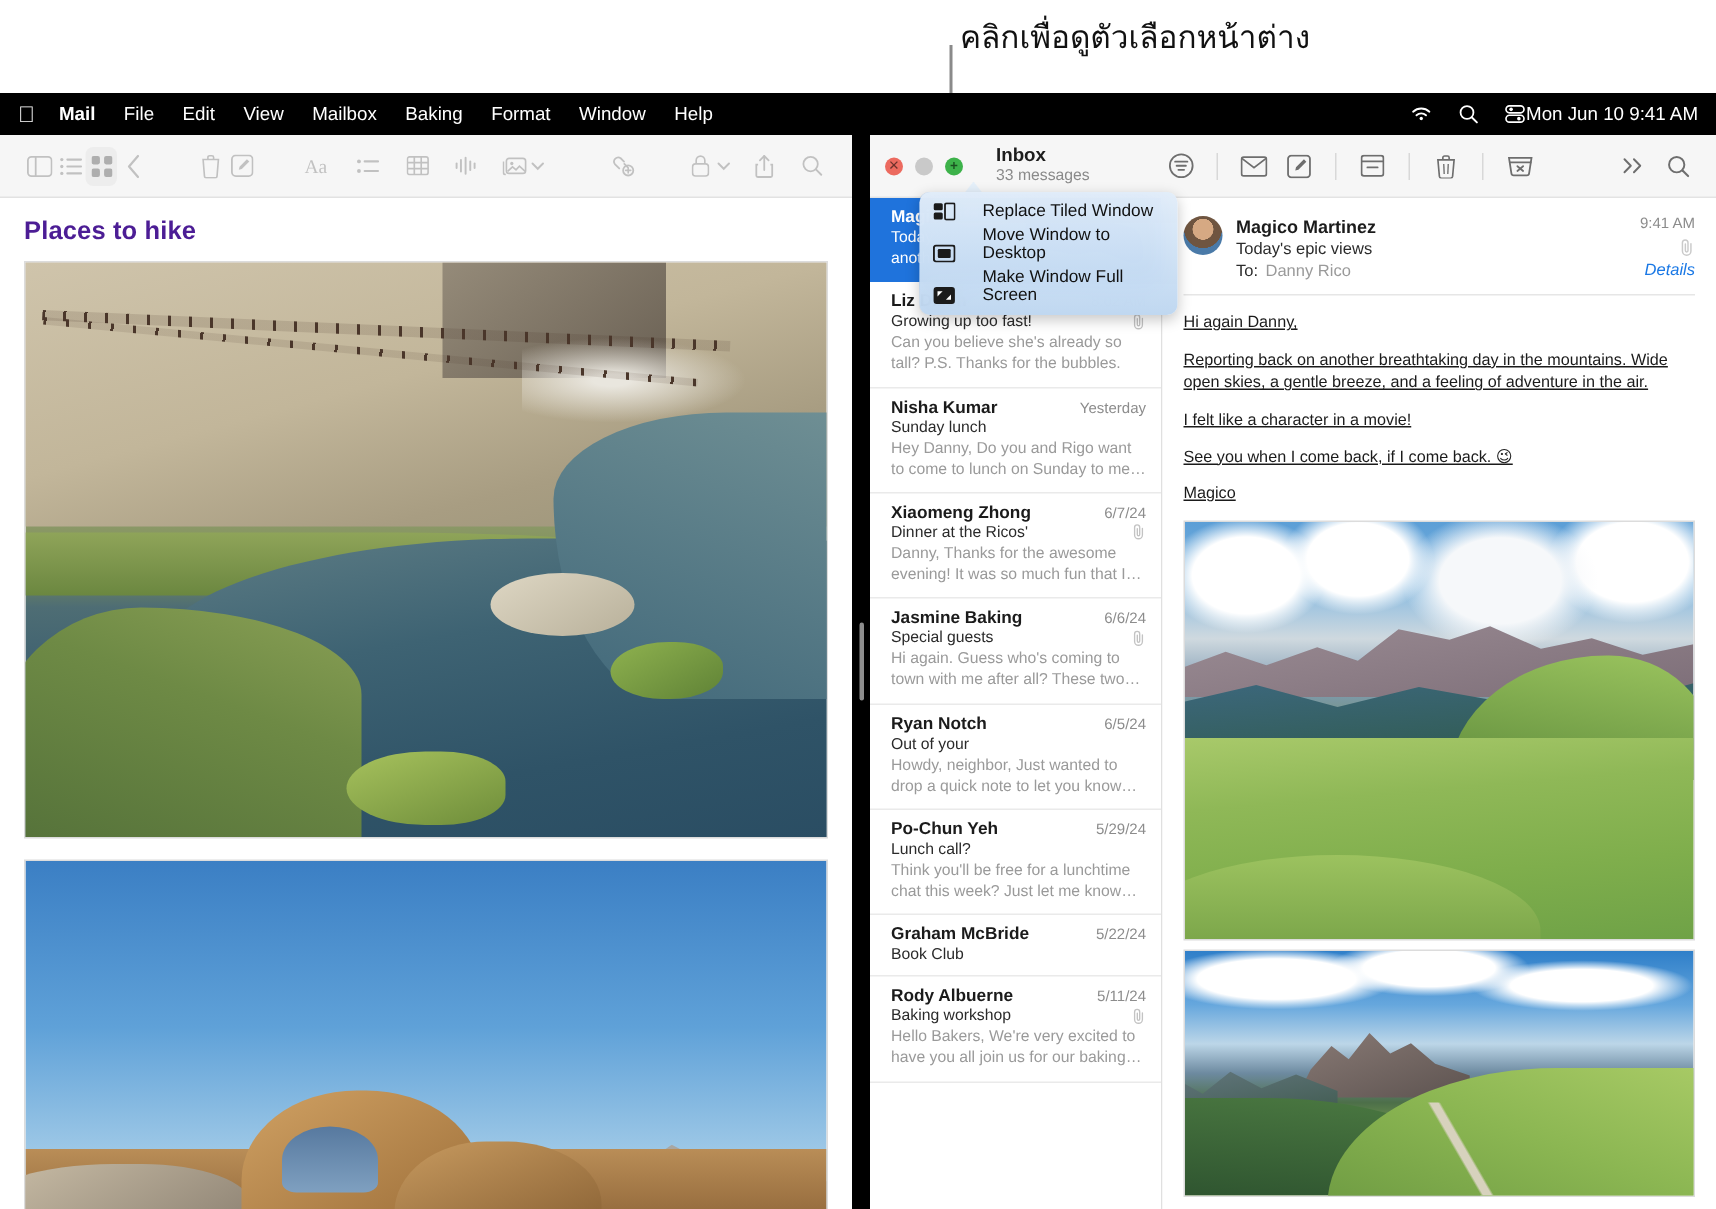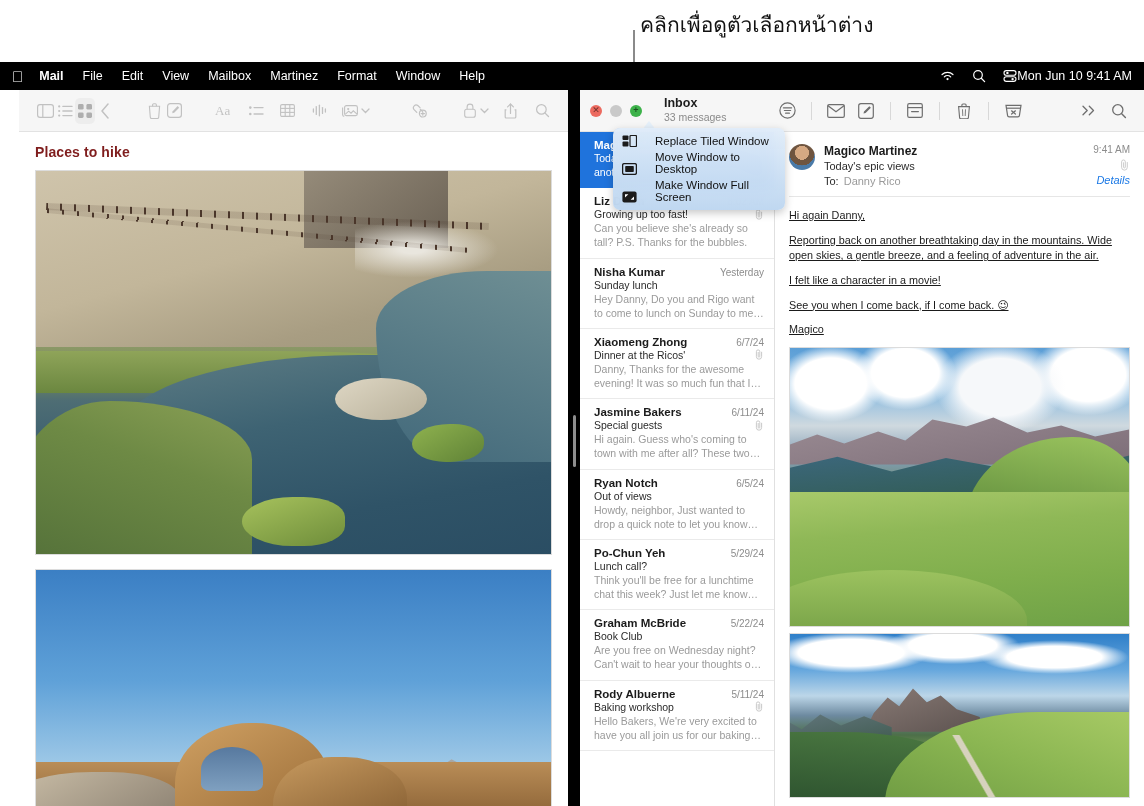--- a/index.html
+++ b/index.html
@@ -32,33 +32,33 @@
   .menubar .apple { font-size: 15px; margin-right: 16px; line-height:1; }
   .menubar .mi { margin-right: 19px; white-space: nowrap; }
   .menubar .mi.bold { font-weight: bold; }
   .menubar .spacer { flex: 1; }
   .menubar .right-item { margin-left: 17px; display:flex; align-items:center; }
   .menubar .clock { font-size: 12.5px; white-space: nowrap; }
 
   
   .photos-win {
     position: absolute; left: 0; top: 90px; width: 568px; height: 716px;
-    background: #fff; overflow: hidden; padding-left: 19px;
+    background: #fff; overflow: hidden;
   }
   .photos-toolbar {
     height: 42px; background: #f6f6f6; border-bottom: 1px solid #e2e2e2;
     display: flex; align-items: center; padding: 0 16px;
   }
   .ptb-icon { width: 28px; height: 26px; display:flex; align-items:center; justify-content:center; opacity: .32; }
   .ptb-icon.sel { background:#e2e2e2; border-radius:5px; opacity:.4; }
   .ptb-gap { width: 16px; }
   .ptb-gap-lg { width: 42px; }
   .ptb-gap-xl { width: 56px; }
   .photos-title {
-    font-size: 14px; font-weight: bold; color: #7f1d1d;
+    font-size: 17px; font-weight: bold; color: #4c1d95;
     padding: 12px 0 10px 16px; letter-spacing:.1px;
   }
   .photo-frame { margin: 0 16px 14px 16px; border: 1px solid #dcdcdc; overflow:hidden; position:relative; }
 
   
   .photo1 { height: 385px; background:
       linear-gradient(to bottom, #bdb097 0%, #c4b69c 20%, #b9ab92 34%, #8f9a6c 44%, #7d9157 52%,
                       #4e6d74 60%, #3d6070 72%, #3b5d6c 85%, #35566a 100%);
   }
   .p1-slope { position:absolute; left:0; top:0; width:100%; height:46%;
@@ -225,21 +225,21 @@
   <div class="callout-text">คลิกเพื่อดูตัวเลือกหน้าต่าง</div>
   <div class="callout-line"></div>
 
   <div class="menubar">
     <div class="apple"></div>
     <div class="mi bold">Mail</div>
     <div class="mi">File</div>
     <div class="mi">Edit</div>
     <div class="mi">View</div>
     <div class="mi">Mailbox</div>
-    <div class="mi">Martinez</div>
+    <div class="mi">Baking</div>
     <div class="mi">Format</div>
     <div class="mi">Window</div>
     <div class="mi">Help</div>
     <div class="spacer"></div>
     <div class="right-item">
       <svg width="15" height="12" viewBox="0 0 16 12">
           <path d="M8 10.4a1.2 1.2 0 100-2.4 1.2 1.2 0 000 2.4z" fill="#fff"></path>
           <path d="M4.6 6.9a5 5 0 016.8 0" stroke="#fff" stroke-width="1.3" fill="none" stroke-linecap="round"></path>
           <path d="M2.2 4.4a8.5 8.5 0 0111.6 0" stroke="#fff" stroke-width="1.3" fill="none" stroke-linecap="round"></path>
         </svg>
@@ -568,39 +568,39 @@
             <span>Dinner at the Ricos'</span>
             <svg class="clip" viewBox="0 0 9 11">
                 <path d="M6.6 3.2v4.4a2.6 2.6 0 01-5.2 0V2.6a1.7 1.7 0 013.4 0v4.8a.8.8 0 01-1.6 0V3.4" stroke="#7c7c7c" stroke-width=".9" fill="none" stroke-linecap="round"></path>
               </svg>
           </div>
           <div class="mr-prev">Danny, Thanks for the awesome evening! It was so much fun that I…</div>
         </div>
 
         <div class="mail-row">
           <div class="mr-top">
-            <div class="mr-from">Jasmine Bakers</div>
-            <div class="mr-date">6/11/24</div>
+            <div class="mr-from">Jasmine Baking</div>
+            <div class="mr-date">6/6/24</div>
           </div>
           <div class="mr-subj">
             <span>Special guests</span>
             <svg class="clip" viewBox="0 0 9 11">
                 <path d="M6.6 3.2v4.4a2.6 2.6 0 01-5.2 0V2.6a1.7 1.7 0 013.4 0v4.8a.8.8 0 01-1.6 0V3.4" stroke="#7c7c7c" stroke-width=".9" fill="none" stroke-linecap="round"></path>
               </svg>
           </div>
           <div class="mr-prev">Hi again. Guess who's coming to town with me after all? These two…</div>
         </div>
 
         <div class="mail-row">
           <div class="mr-top">
             <div class="mr-from">Ryan Notch</div>
             <div class="mr-date">6/5/24</div>
           </div>
           <div class="mr-subj">
-            <span>Out of views</span>
+            <span>Out of your</span>
           </div>
           <div class="mr-prev">Howdy, neighbor, Just wanted to drop a quick note to let you know…</div>
         </div>
 
         <div class="mail-row">
           <div class="mr-top">
             <div class="mr-from">Po-Chun Yeh</div>
             <div class="mr-date">5/29/24</div>
           </div>
           <div class="mr-subj">
@@ -610,21 +610,20 @@
         </div>
 
         <div class="mail-row">
           <div class="mr-top">
             <div class="mr-from">Graham McBride</div>
             <div class="mr-date">5/22/24</div>
           </div>
           <div class="mr-subj">
             <span>Book Club</span>
           </div>
-          <div class="mr-prev">Are you free on Wednesday night? Can't wait to hear your thoughts o…</div>
         </div>
 
 
         <div class="mail-row">
           <div class="mr-top">
             <div class="mr-from">Rody Albuerne</div>
             <div class="mr-date">5/11/24</div>
           </div>
           <div class="mr-subj">
             <span>Baking workshop</span>

